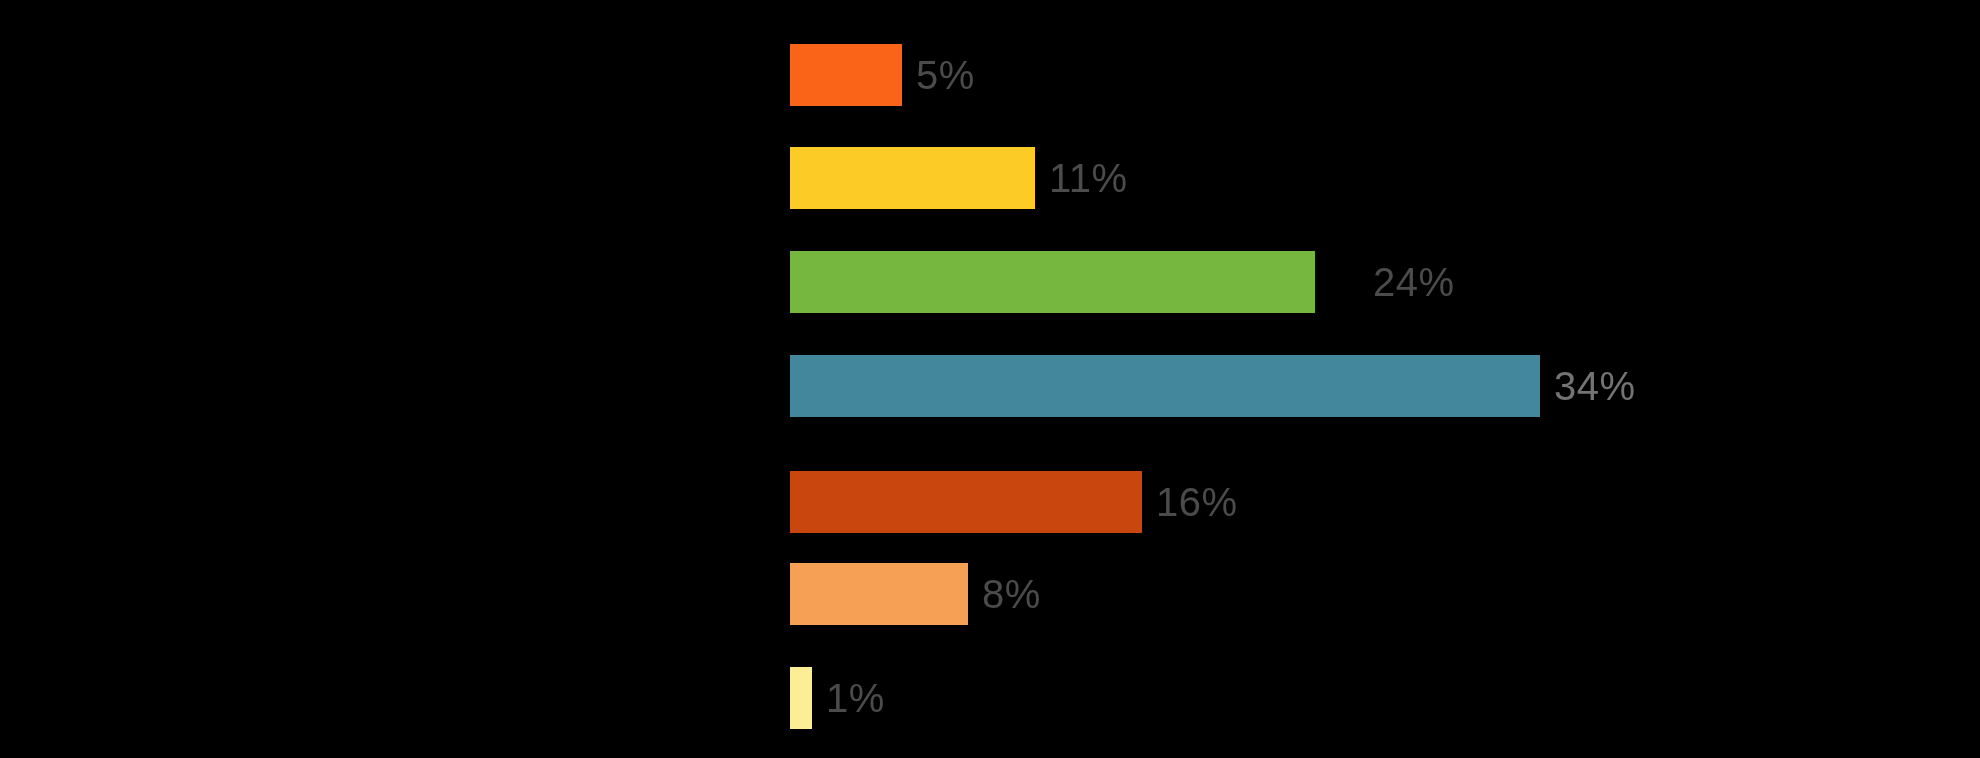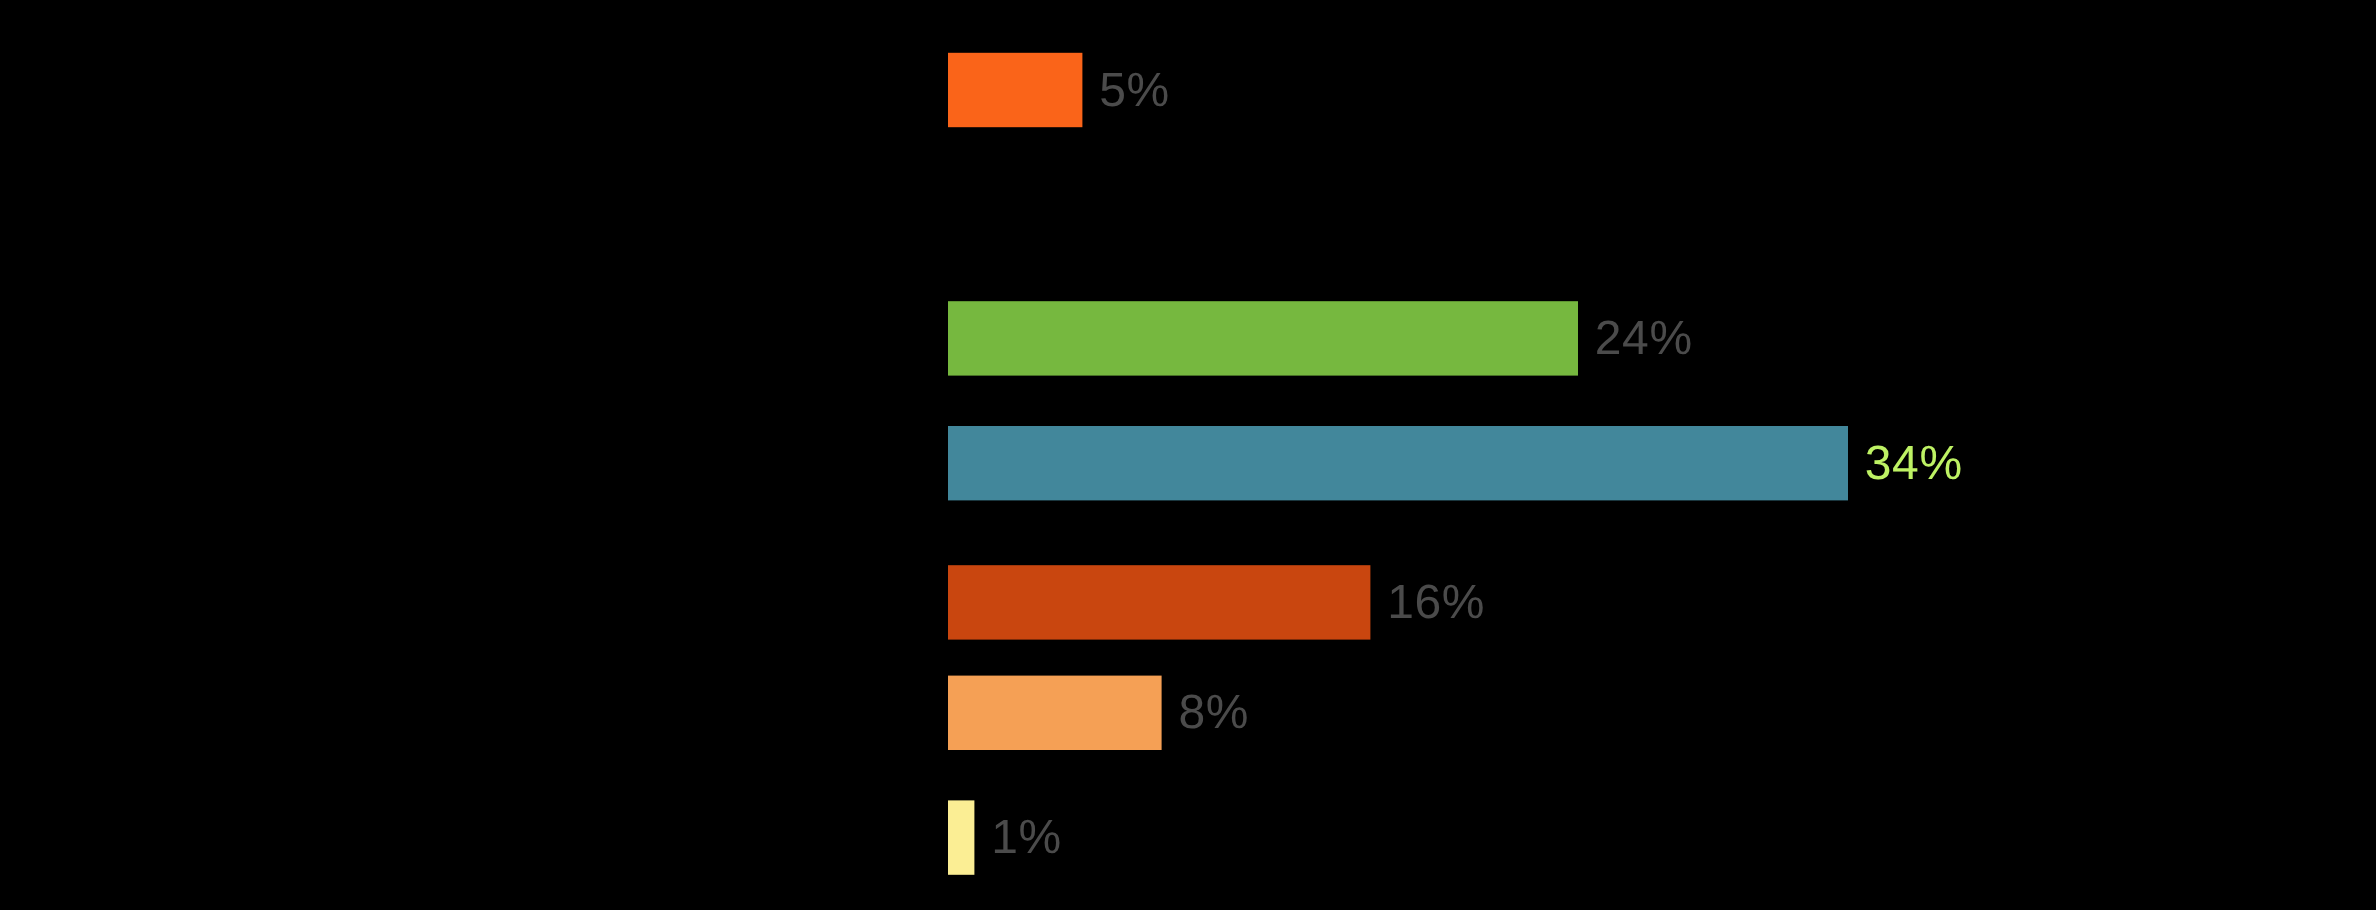--- a/index.html
+++ b/index.html
@@ -52,29 +52,33 @@
 <body style="background: rgb(0, 0, 0);">
 
 <div id="chart-root" style="background: rgb(0, 0, 0);">
   <div class="plot-area">
 
     <div class="bar-row" style="top: 44px;">
       <div class="bar" style="width: 112px; background: rgb(250, 100, 25);"></div>
       <div class="bar-label" style="color: rgb(75, 75, 75);">5%</div>
     </div>
 
+    <div class="bar-row" style="top: 147px;">
+      <div class="bar" style="width: 245px; background: rgb(253, 203, 37);"></div>
+      <div class="bar-label" style="color: rgb(75, 75, 75);">11%</div>
+    </div>
 
-    <div class="bar-row" style="top: 251px;">
+    <div class="bar-row" style="top: 251px; gap: 44px;">
       <div class="bar" style="width: 525px; background: rgb(118, 184, 63);"></div>
       <div class="bar-label" style="color: rgb(75, 75, 75);">24%</div>
     </div>
 
     <div class="bar-row" style="top: 355px;">
       <div class="bar" style="width: 750px; background: rgb(66, 135, 155);"></div>
-      <div class="bar-label" style="color: #bef264; text-align: right;">34%</div>
+      <div class="bar-label" style="color: #737373; text-align: right;">34%</div>
     </div>
 
     <div class="bar-row" style="top: 471px;">
       <div class="bar" style="width: 352px; background: rgb(201, 70, 15);"></div>
       <div class="bar-label" style="color: rgb(75, 75, 75);">16%</div>
     </div>
 
     <div class="bar-row" style="top: 563px;">
       <div class="bar" style="width: 178px; background: rgb(245, 160, 85);"></div>
       <div class="bar-label" style="color: rgb(75, 75, 75);">8%</div>

